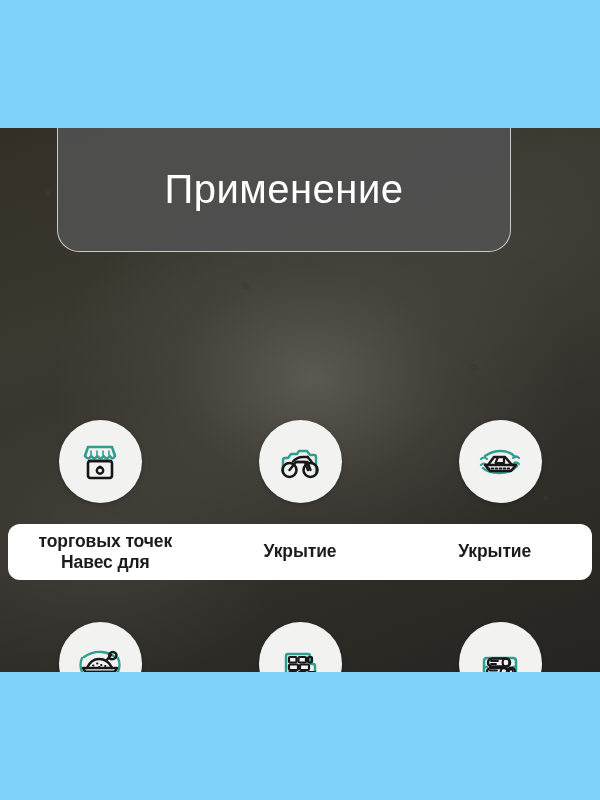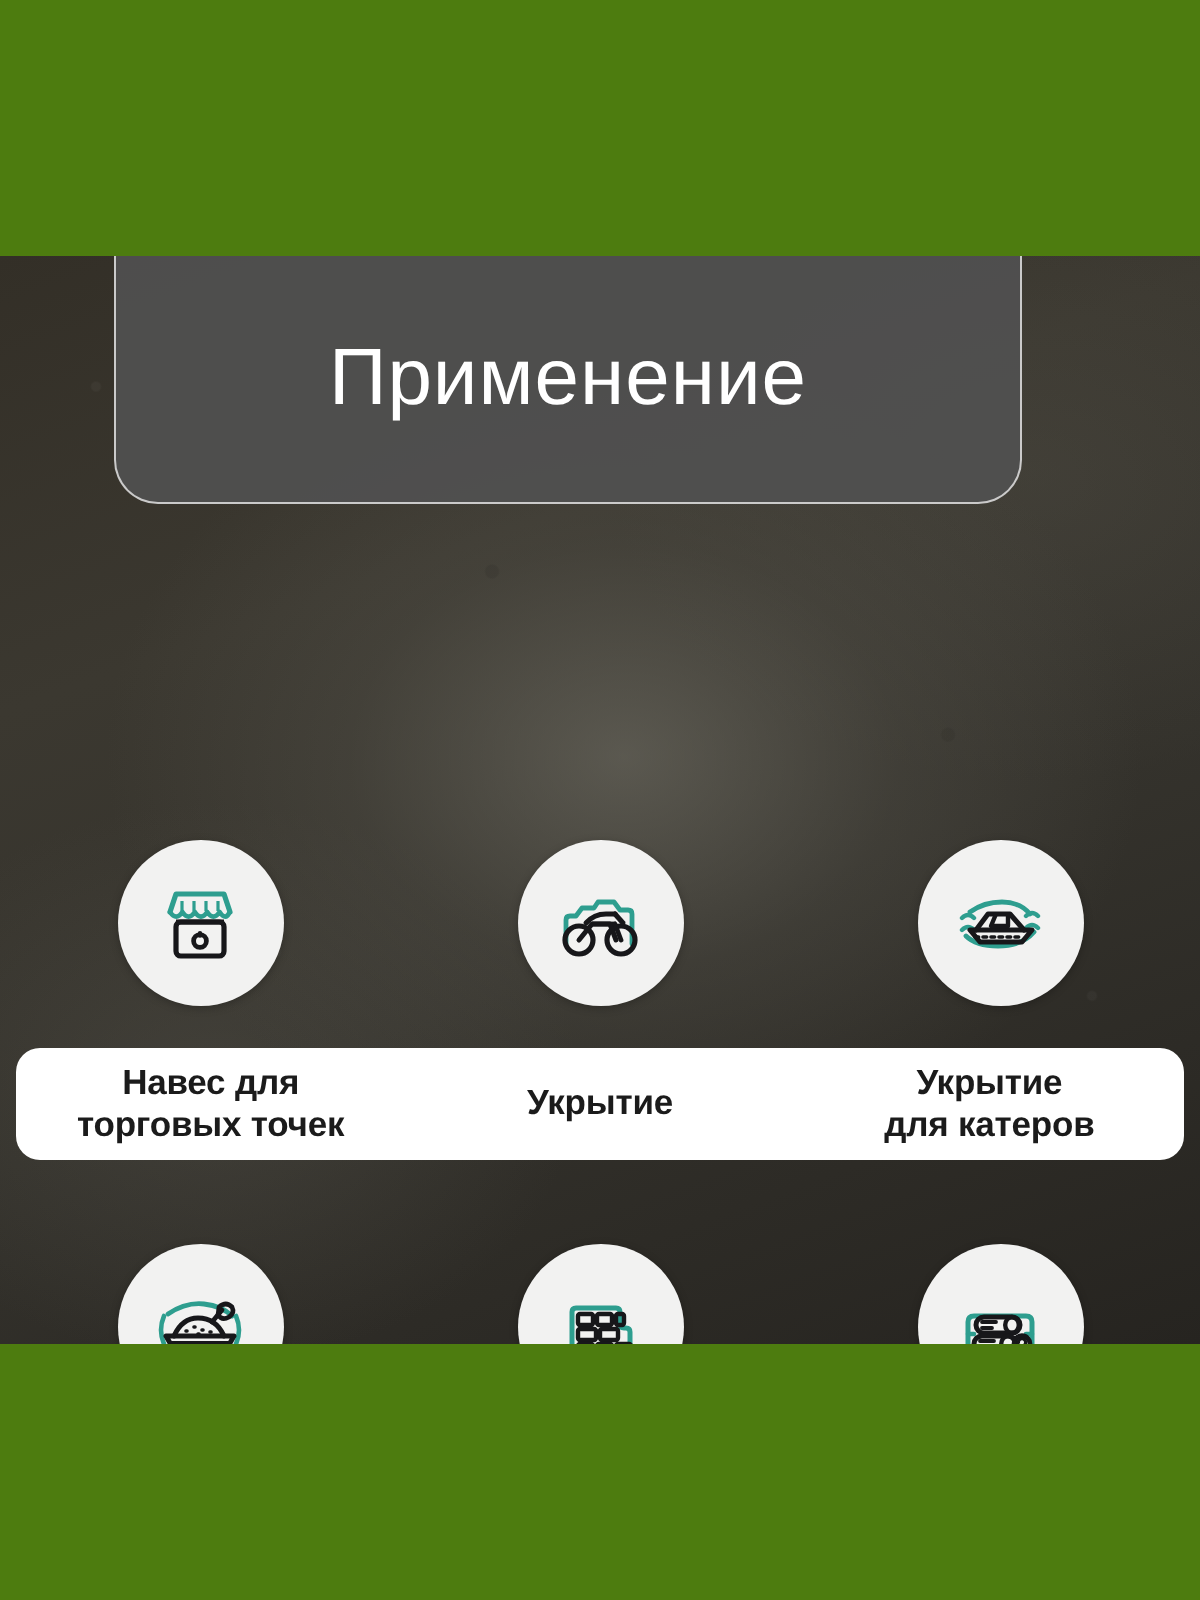--- a/index.html
+++ b/index.html
@@ -13,21 +13,21 @@
     font-family: "Liberation Sans", sans-serif;
     overflow: hidden;
     position: relative;
   }
 
   
   #canvas {
     position: absolute;
     left: 0; top: 0;
     width: 600px; height: 800px;
-    background: #4d7c0f;
+    background: #7dd3fc;
   }
 
   
   #photo {
     position: absolute;
     left: 0;
     top: 128px;
     width: 600px;
     height: 544px;
     overflow: hidden;
@@ -199,29 +199,28 @@
 
             <path d="M11.5 30.5 h1.8 M15.5 30.5 h1.8 M19.5 30.5 h1.8 M23.5 30.5 h1.8 M27.5 30.5 h1.8 M31.5 30.5 h1.8" stroke="#17171a" stroke-width="1.8" stroke-linecap="round"></path>
           </svg>
         </div>
       </div>
 
     </div>
 
     <div class="label-bar" id="label-bar-1">
       <div class="label-cell">
+        <span>торговых точек</span>
         <span>Навес для</span>
-        <span>торговых точек</span>
       </div>
       <div class="label-cell">
         <span>Укрытие</span>
       </div>
       <div class="label-cell">
         <span>Укрытие</span>
-        <span>для катеров</span>
       </div>
     </div>
 
     <div class="icon-row" id="icon-row-2">
 
       <div class="icon-cell">
         <div class="icon-circle">
           <svg width="50" height="50" viewBox="0 0 50 50" fill="none">
 
             <path d="M7 19 q-3 7 0 14 M43 19 q3 7 0 14" stroke="#2e9e8f" stroke-width="2.3" fill="none" stroke-linecap="round"></path>

